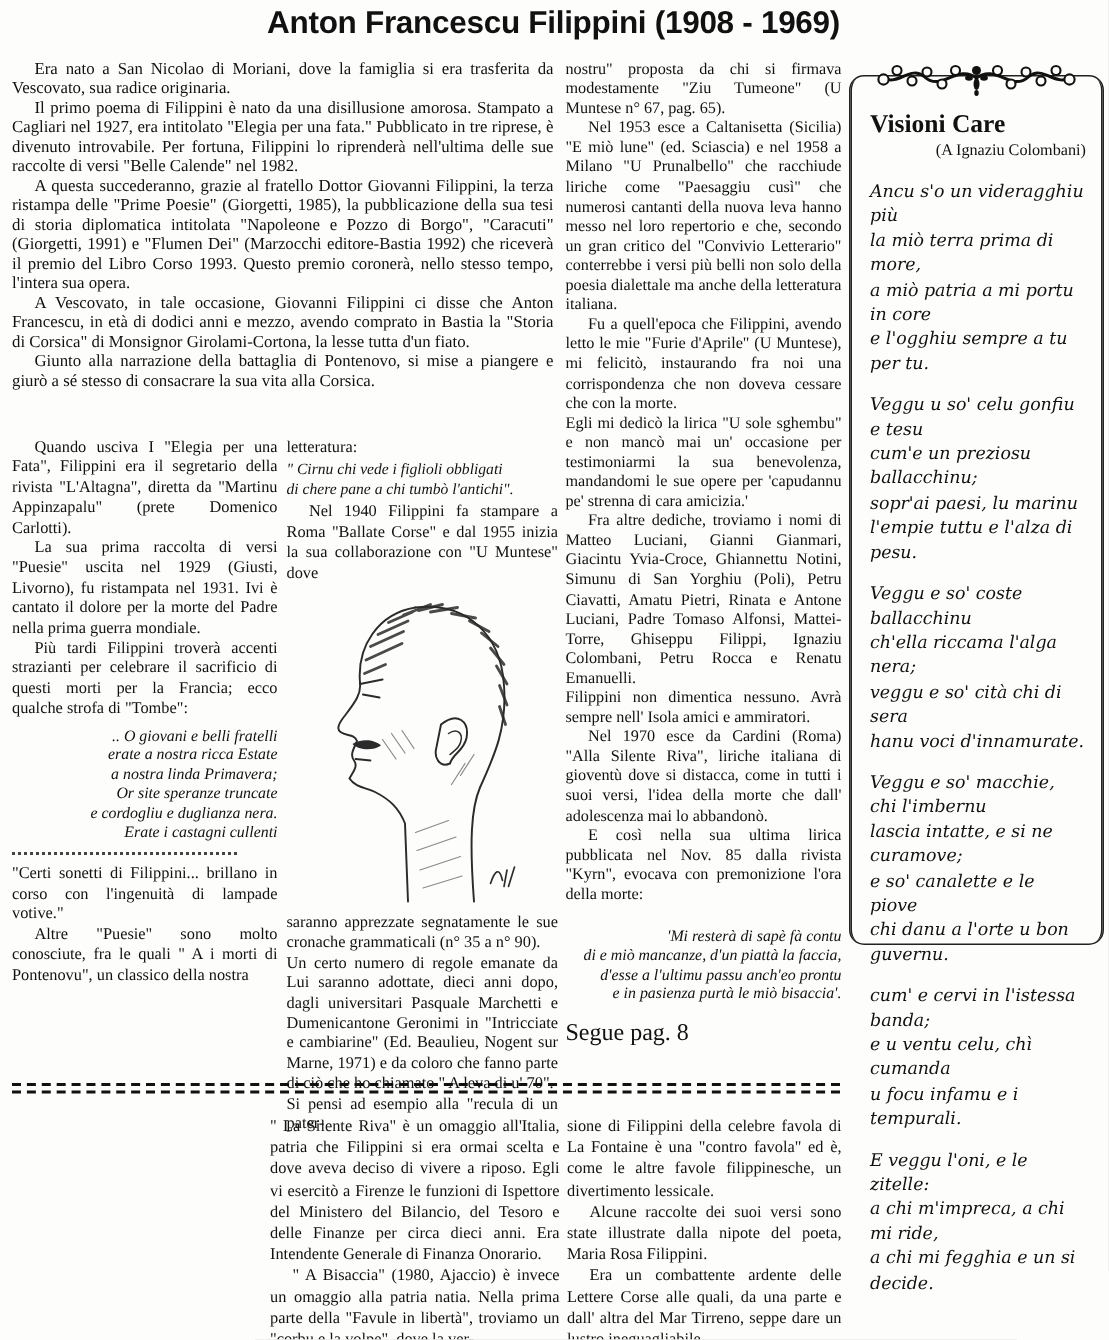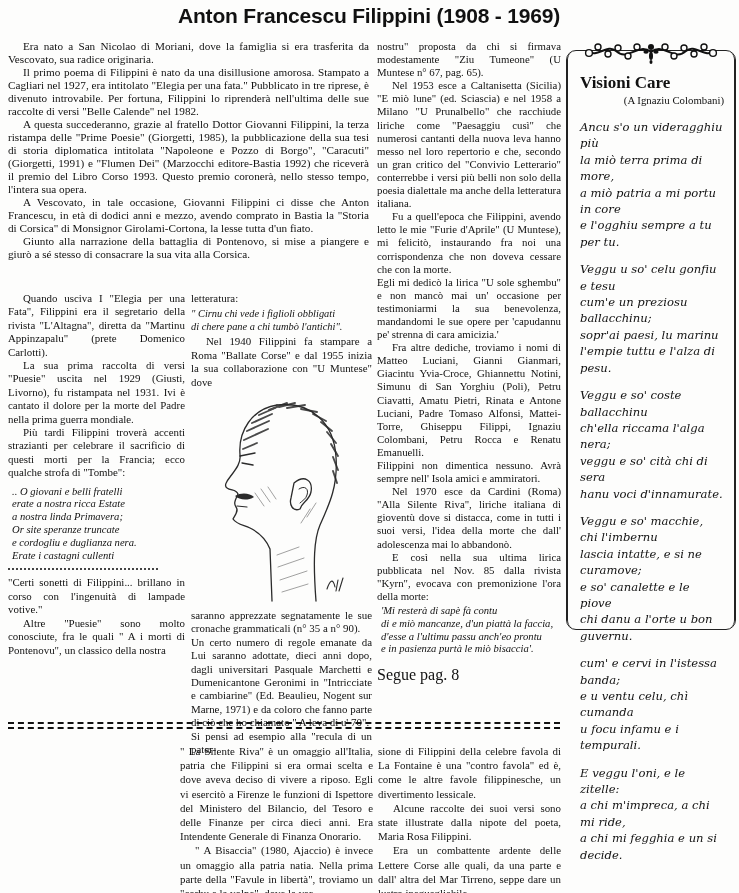--- a/index.html
+++ b/index.html
@@ -13,21 +13,21 @@
     font-family:"Liberation Sans",sans-serif;font-weight:bold;font-size:21px;
     letter-spacing:-0.2px;
   }
   .block{position:absolute;text-align:justify;}
   .intro{left:8px;top:40px;width:361px;font-size:11.2px;line-height:13px;}
   .col1{left:8px;top:292px;width:177px;font-size:10.9px;line-height:13.4px;}
   .col2{left:191px;top:292px;width:181px;font-size:10.9px;line-height:13.4px;}
   .col3{left:377px;top:40px;width:184px;font-size:10.8px;line-height:13.1px;}
   p{margin:0;text-indent:15px;}
   p.noind{text-indent:0;}
-  .poem{font-style:italic;font-size:10.6px;line-height:12.8px;margin:6px 0 4px 4px;text-align:left;}
+  .poem{font-style:italic;font-size:10.6px;line-height:12.8px;margin:6px 0 4px 4px;text-align:right;}
   .poem div{white-space:nowrap;}
   .quote-ital{font-style:italic;font-size:10.4px;line-height:13px;margin:2px 0;text-align:left;}
   .dotline{width:150px;border-top:2px dotted #444;margin:6px 0 6px 0;height:0;}
   .portrait-wrap{margin:8px auto 6px auto;width:166px;height:206px;}
   .segue{text-align:left;font-size:16px;margin-top:12px;font-weight:normal;}
   .bigsep{position:absolute;left:8px;top:722px;width:552px;height:3px;
     border-top:2.5px dashed #111;border-bottom:2.5px dashed #111;}
   .footL{left:180px;top:744px;width:193px;font-size:10.9px;line-height:14.2px;}
   .footR{left:378px;top:744px;width:183px;font-size:10.9px;line-height:14.2px;}
   
@@ -124,21 +124,21 @@
 
   <div class="block col3">
     <p class="noind">nostru" proposta da chi si firmava modestamente "Ziu Tumeone" (U Muntese n° 67, pag. 65).</p>
     <p>Nel 1953 esce a Caltanisetta (Sicilia) "E miò lune" (ed. Sciascia) e nel 1958 a Milano "U Prunalbello" che racchiude liriche come "Paesaggiu cusì" che numerosi cantanti della nuova leva hanno messo nel loro repertorio e che, secondo un gran critico del "Convivio Letterario" conterrebbe i versi più belli non solo della poesia dialettale ma anche della letteratura italiana.</p>
     <p>Fu a quell'epoca che Filippini, avendo letto le mie "Furie d'Aprile" (U Muntese), mi felicitò, instaurando fra noi una corrispondenza che non doveva cessare che con la morte.</p>
     <p class="noind">Egli mi dedicò la lirica "U sole sghembu" e non mancò mai un' occasione per testimoniarmi la sua benevolenza, mandandomi le sue opere per 'capudannu pe' strenna di cara amicizia.'</p>
     <p>Fra altre dediche, troviamo i nomi di Matteo Luciani, Gianni Gianmari, Giacintu Yvia-Croce, Ghiannettu Notini, Simunu di San Yorghiu (Poli), Petru Ciavatti, Amatu Pietri, Rinata e Antone Luciani, Padre Tomaso Alfonsi, Mattei-Torre, Ghiseppu Filippi, Ignaziu Colombani, Petru Rocca e Renatu Emanuelli.</p>
     <p class="noind">Filippini non dimentica nessuno. Avrà sempre nell' Isola amici e ammiratori.</p>
     <p>Nel 1970 esce da Cardini (Roma) "Alla Silente Riva", liriche italiana di gioventù dove si distacca, come in tutti i suoi versi, l'idea della morte che dall' adolescenza mai lo abbandonò.</p>
     <p>E così nella sua ultima lirica pubblicata nel Nov. 85 dalla rivista "Kyrn", evocava con premonizione l'ora della morte:</p>
-    <div class="poem" style="margin-top:2px">
+    <div class="poem" style="margin-top:16px">
         <div>'Mi resterà di sapè fà contu</div>
         <div>di e miò mancanze, d'un piattà la faccia,</div>
         <div>d'esse a l'ultimu passu anch'eo prontu</div>
         <div>e in pasienza purtà le miò bisaccia'.</div>
       </div>
     <div class="segue">Segue pag. 8</div>
   </div>
 
   <div class="sidebox">
     <div class="ornament">

